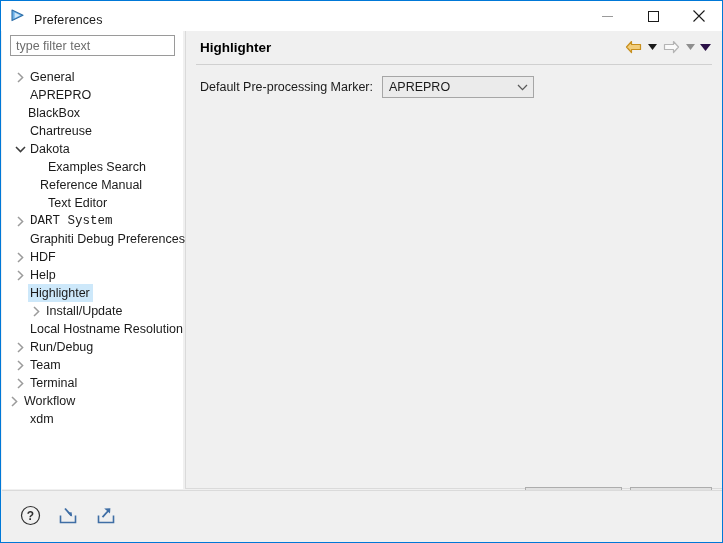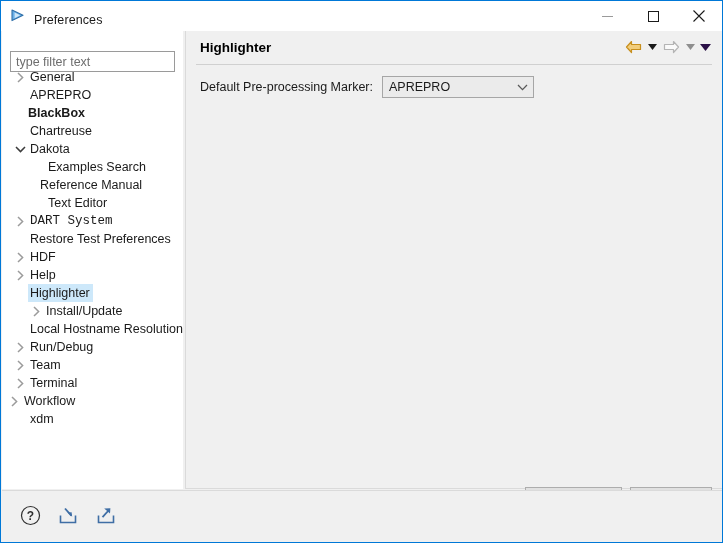--- a/index.html
+++ b/index.html
@@ -62,21 +62,21 @@
   
   #left-panel {
     position: absolute;
     left: 1px; top: 30px;
     width: 181px;
     height: 458px;
     background: #ffffff;
   }
   #filter-input {
     position: absolute;
-    left: 8px; top: 20px;
+    left: 8px; top: 4px;
     width: 165px;
     height: 21px;
     box-sizing: border-box;
     border: 1px solid #9a9a9a;
     background: #ffffff;
     font-family: "Liberation Sans", sans-serif;
     font-size: 12.5px;
     color: #3a3a3a;
     padding: 0 5px;
     outline: none;
@@ -340,21 +340,21 @@
             <svg width="7" height="11" viewBox="0 0 7 11">
               <path d="M1 1 L5.6 5.5 L1 10" fill="none" stroke="#9b9b9b" stroke-width="1.5"></path>
             </svg>
           </span>
           <span class="tlabel">General</span>
         </div>
         <div class="tree-row" style="padding-left: 6px;">
           <span class="twisty"></span>
           <span class="tlabel">APREPRO</span>
         </div>
-        <div class="tree-row" style="padding-left: 4px; font-weight: bold;">
+        <div class="tree-row" style="padding-left: 4px;">
           <span class="twisty"></span>
           <span class="tlabel">BlackBox</span>
         </div>
         <div class="tree-row" style="padding-left: 6px;">
           <span class="twisty"></span>
           <span class="tlabel">Chartreuse</span>
         </div>
         <div class="tree-row" style="padding-left: 6px;">
           <span class="twisty">
             <svg width="11" height="7" viewBox="0 0 11 7">
@@ -378,21 +378,21 @@
         <div class="tree-row" style="padding-left: 6px; font-family: Liberation Mono, monospace;">
           <span class="twisty">
             <svg width="7" height="11" viewBox="0 0 7 11">
               <path d="M1 1 L5.6 5.5 L1 10" fill="none" stroke="#9b9b9b" stroke-width="1.5"></path>
             </svg>
           </span>
           <span class="tlabel">DART System</span>
         </div>
         <div class="tree-row" style="padding-left: 6px;">
           <span class="twisty"></span>
-          <span class="tlabel">Restore Test Preferences</span>
+          <span class="tlabel">Graphiti Debug Preferences</span>
         </div>
         <div class="tree-row" style="padding-left: 6px;">
           <span class="twisty">
             <svg width="7" height="11" viewBox="0 0 7 11">
               <path d="M1 1 L5.6 5.5 L1 10" fill="none" stroke="#9b9b9b" stroke-width="1.5"></path>
             </svg>
           </span>
           <span class="tlabel">HDF</span>
         </div>
         <div class="tree-row" style="padding-left: 6px;">

